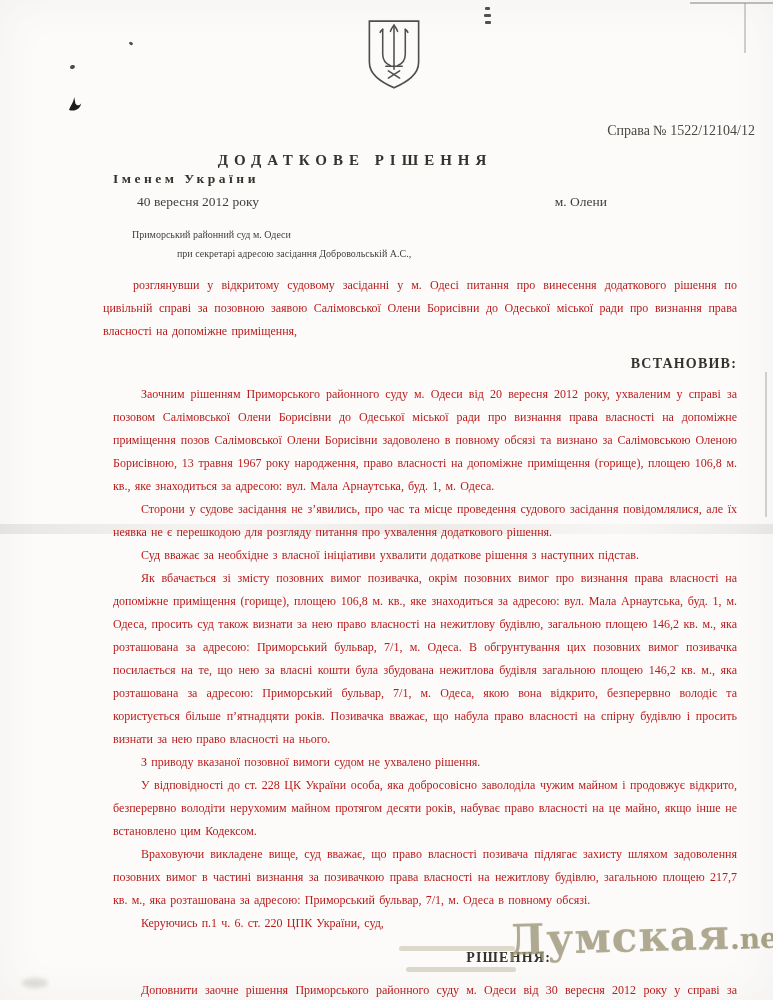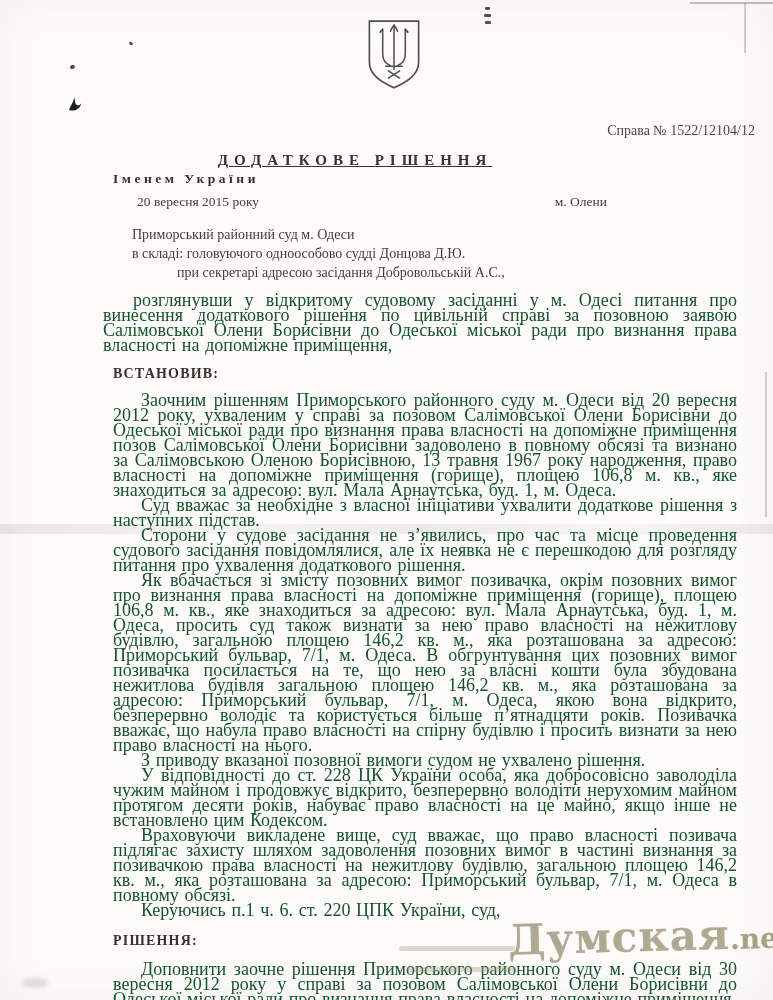--- a/index.html
+++ b/index.html
@@ -9,36 +9,35 @@
     font-family:"Liberation Serif","DejaVu Serif",serif;
     color:#403e3a;
     box-shadow: inset 0 0 45px rgba(90,88,80,0.06);
   }
   .doc { position:absolute; left:113px; top:0; width:624px; }
   .case-number { margin:123px -18px 0 0; text-align:right; font-size:14px; color:#4a4842; }
   .title {
     margin:13px 140px 0 0; text-align:center;
     font-size:15px; font-weight:bold; letter-spacing:6px; color:#34322d;
     white-space:nowrap;
-    text-decoration:underline;
   }
   .subtitle {
     margin:2px 184px 0 0; text-align:left;
     font-size:13.5px; font-weight:bold; letter-spacing:3.5px; color:#34322d;
   }
   .date-row { display:flex; justify-content:space-between; margin:7px 130px 0 24px; font-size:13.5px; }
-  .court { margin:15px 0 0 19px; font-size:14px; line-height:19px; }
+  .court { margin:15px 0 0 19px; font-size:10px; line-height:19px; }
   .court .indent2 { margin-left:45px; }
   .para {
-    font-size:18px; line-height:15px; text-align:justify;
-    text-indent:28px; margin:0; word-spacing:1.2px; color:#14532d;
+    font-size:12px; line-height:23px; text-align:justify;
+    text-indent:28px; margin:0; word-spacing:1.2px; color:#b91c1c;
   }
   .intro { margin:11px 0 0 -10px; width:634px; text-indent:30px; }
   .heading {
-    text-align:left; font-weight:bold; font-size:14px; letter-spacing:1.2px;
+    text-align:right; font-weight:bold; font-size:14px; letter-spacing:1.2px;
     margin:13px 0 11px 0; color:#34322d;
   }
   .heading-resolved { margin:15px 186px 13px 0; }
   .emblem { position:absolute; left:356px; top:18px; width:76px; height:78px; }
   
   .fax-dash { position:absolute; background:#343434; opacity:.85; border-radius:1px; }
   .speck { position:absolute; background:#4c4c4a; border-radius:50%; }
   .blot { position:absolute; left:67px; top:96px; }
   .band {
     position:absolute; left:0; top:524px; width:773px; height:10px;
@@ -97,40 +96,39 @@
   <div class="edge-line-h1"></div>
   <div class="edge-line-v2"></div>
   <div class="smudge"></div>
 
   <div class="doc">
     <div class="case-number">Справа № 1522/12104/12</div>
     <div class="title">ДОДАТКОВЕ РІШЕННЯ</div>
     <div class="subtitle">Іменем України</div>
 
     <div class="date-row">
-      <span>20 вересня 2015 року</span>
+      <span>40 вересня 2012 року</span>
       <span>м. Олени</span>
     </div>
 
     <div class="court">
       <div>Приморський районний суд м. Одеси</div>
-      <div>в складі:  головуючого  одноособово судді  Донцова Д.Ю.</div>
       <div class="indent2">при секретарі адресою засідання  Добровольській А.С.,</div>
     </div>
 
     <p class="para intro">розглянувши у відкритому  судовому засіданні у м. Одесі питання про винесення додаткового рішення по цивільній справі за позовною заявою Салімовської Олени Борисівни  до Одеської міської ради про визнання права власності на допоміжне  приміщення,</p>
 
     <div class="heading">ВСТАНОВИВ:</div>
     <p class="para">Заочним рішенням Приморського районного суду м. Одеси від 20 вересня 2012 року, ухваленим у справі за позовом Салімовської Олени Борисівни  до Одеської міської ради про визнання права власності на допоміжне  приміщення позов Салімовської Олени Борисівни  задоволено в повному обсязі та  визнано за Салімовською Оленою Борисівною, 13 травня 1967 року народження, право власності  на допоміжне приміщення (горище), площею 106,8 м. кв., яке знаходиться за адресою: вул. Мала Арнаутська, буд. 1, м. Одеса.</p>
+    <p class="para">Сторони у судове засідання не з’явились, про час та місце проведення судового засідання повідомлялися, але їх неявка не є перешкодою для розгляду питання про ухвалення додаткового рішення.</p>
     <p class="para">Суд вважає за необхідне з власної ініціативи ухвалити додаткове рішення з наступних підстав.</p>
-    <p class="para">Сторони у судове засідання не з’явились, про час та місце проведення судового засідання повідомлялися, але їх неявка не є перешкодою для розгляду питання про ухвалення додаткового рішення.</p>
     <p class="para">Як вбачається зі змісту позовних вимог позивачка, окрім позовних вимог про визнання права власності на допоміжне приміщення (горище), площею 106,8 м. кв., яке знаходиться за адресою: вул. Мала Арнаутська, буд. 1, м. Одеса, просить суд також визнати за нею право власності на нежитлову будівлю, загальною площею 146,2 кв. м., яка розташована за адресою: Приморський бульвар, 7/1, м. Одеса. В обгрунтування цих позовних вимог позивачка посилається на те, що нею за власні кошти була збудована нежитлова будівля загальною площею 146,2  кв. м., яка розташована за адресою: Приморський бульвар, 7/1, м. Одеса, якою вона відкрито, безперервно володіє та користується більше п’ятнадцяти років. Позивачка вважає, що набула право власності на спірну будівлю  і просить визнати за нею право власності на нього.</p>
     <p class="para">З приводу вказаної позовної вимоги судом не ухвалено рішення.</p>
     <p class="para">У відповідності до ст. 228 ЦК України особа, яка добросовісно заволоділа чужим майном і продовжує відкрито, безперервно володіти нерухомим майном протягом десяти років, набуває право власності на це майно, якщо інше не встановлено цим Кодексом.</p>
-    <p class="para">Враховуючи викладене вище, суд вважає, що право власності позивача підлягає захисту шляхом задоволення позовних вимог в частині визнання за позивачкою права власності на нежитлову будівлю, загальною площею 146,2 кв. м., яка розташована за адресою: Приморський бульвар, 7/1, м. Одеса в повному обсязі.</p>
+    <p class="para">Враховуючи викладене вище, суд вважає, що право власності позивача підлягає захисту шляхом задоволення позовних вимог в частині визнання за позивачкою права власності на нежитлову будівлю, загальною площею 217,7 кв. м., яка розташована за адресою: Приморський бульвар, 7/1, м. Одеса в повному обсязі.</p>
     <p class="para">Керуючись  п.1 ч. 6. ст. 220 ЦПК України, суд,</p>
 
     <div class="heading heading-resolved">РІШЕННЯ:</div>
     <p class="para">Доповнити заочне  рішення Приморського районного суду м. Одеси від 30 вересня 2012 року у справі за позовом Салімовської Олени Борисівни  до Одеської міської ради про визнання права власності на допоміжне  приміщення.</p>
   </div>
 
   <div class="wm-stroke" style="left:399px; top:946px; width:116px; height:5px;"></div>
   <div class="wm-stroke" style="left:406px; top:967px; width:110px; height:5px;"></div>
   <div class="watermark">
     <span class="wm-main">Думская</span><span class="wm-suffix">.net</span>

